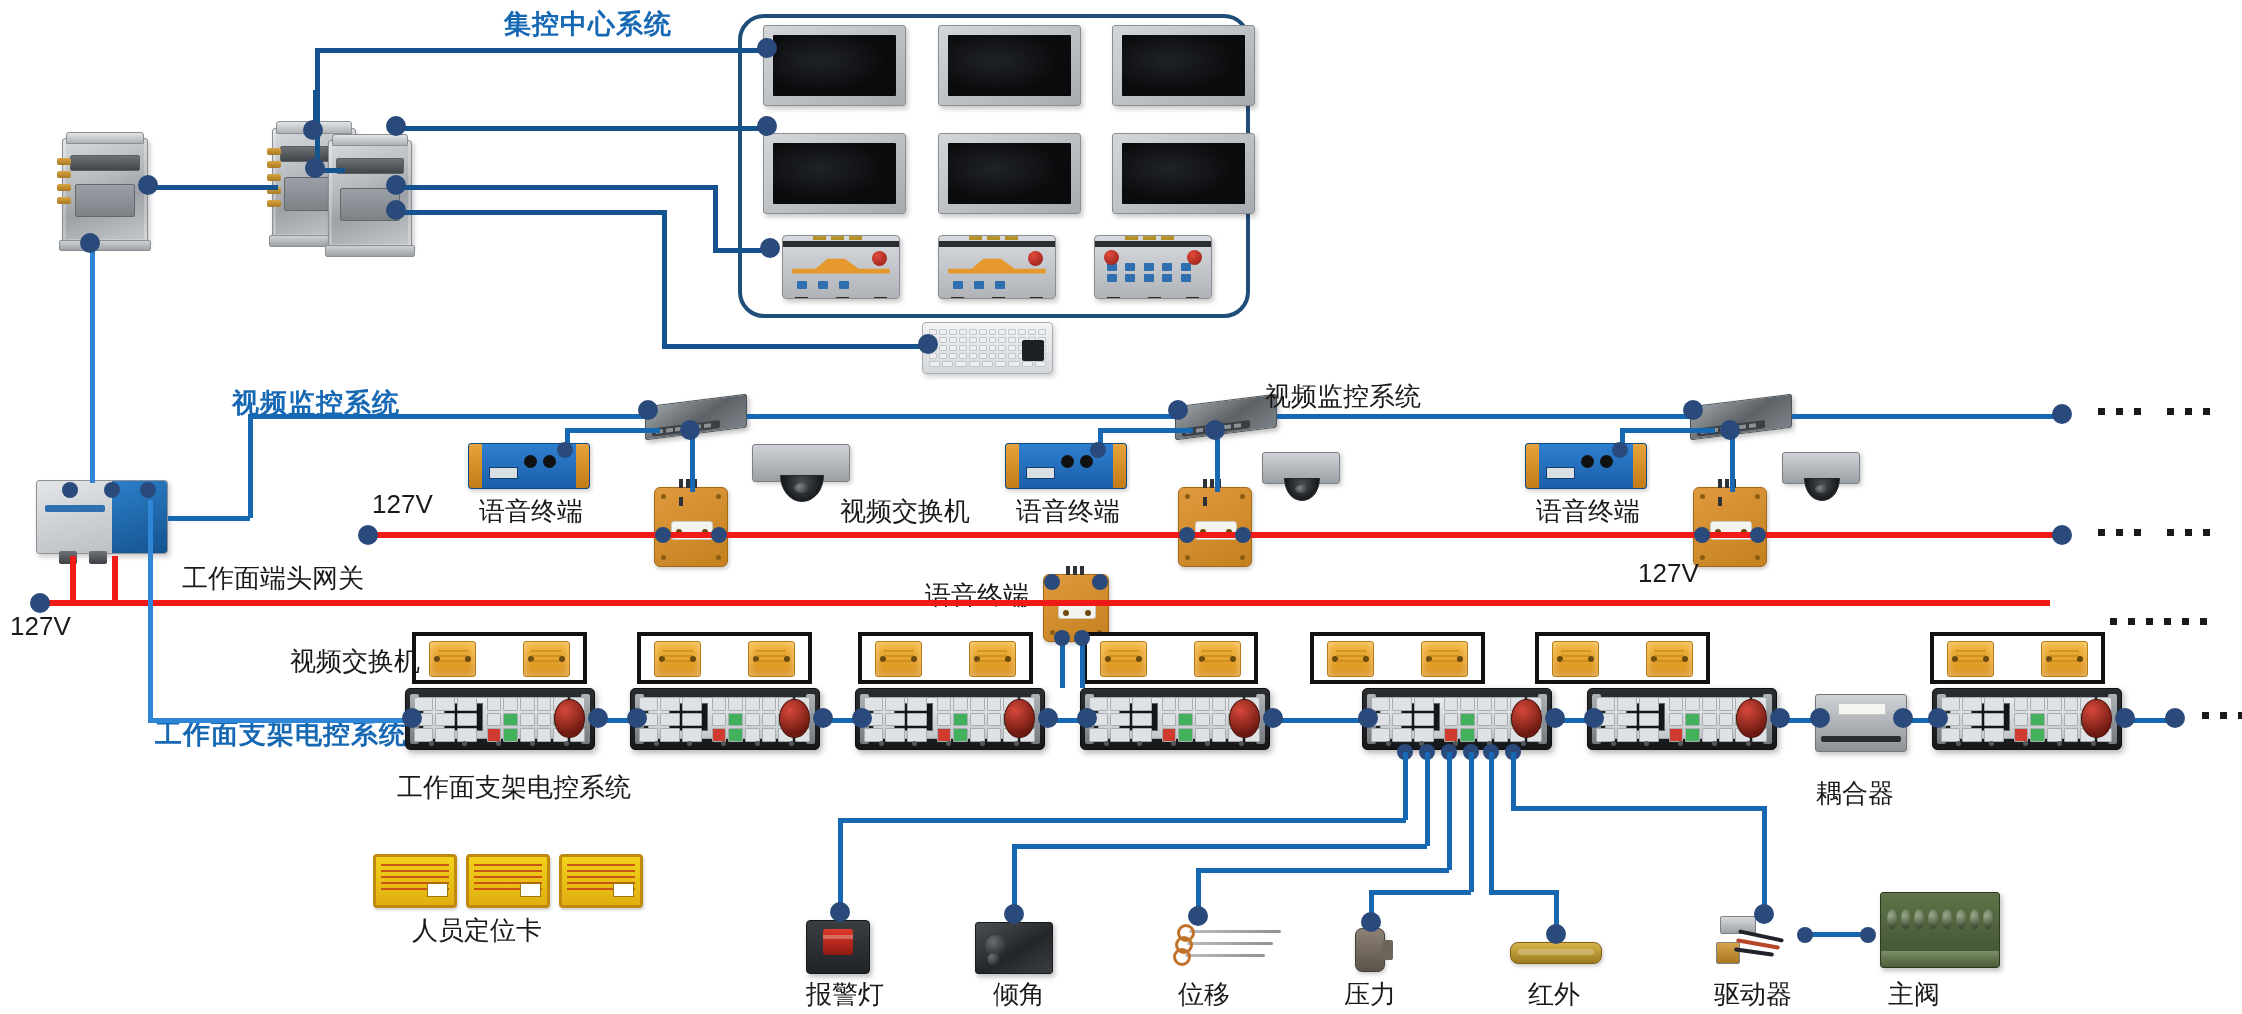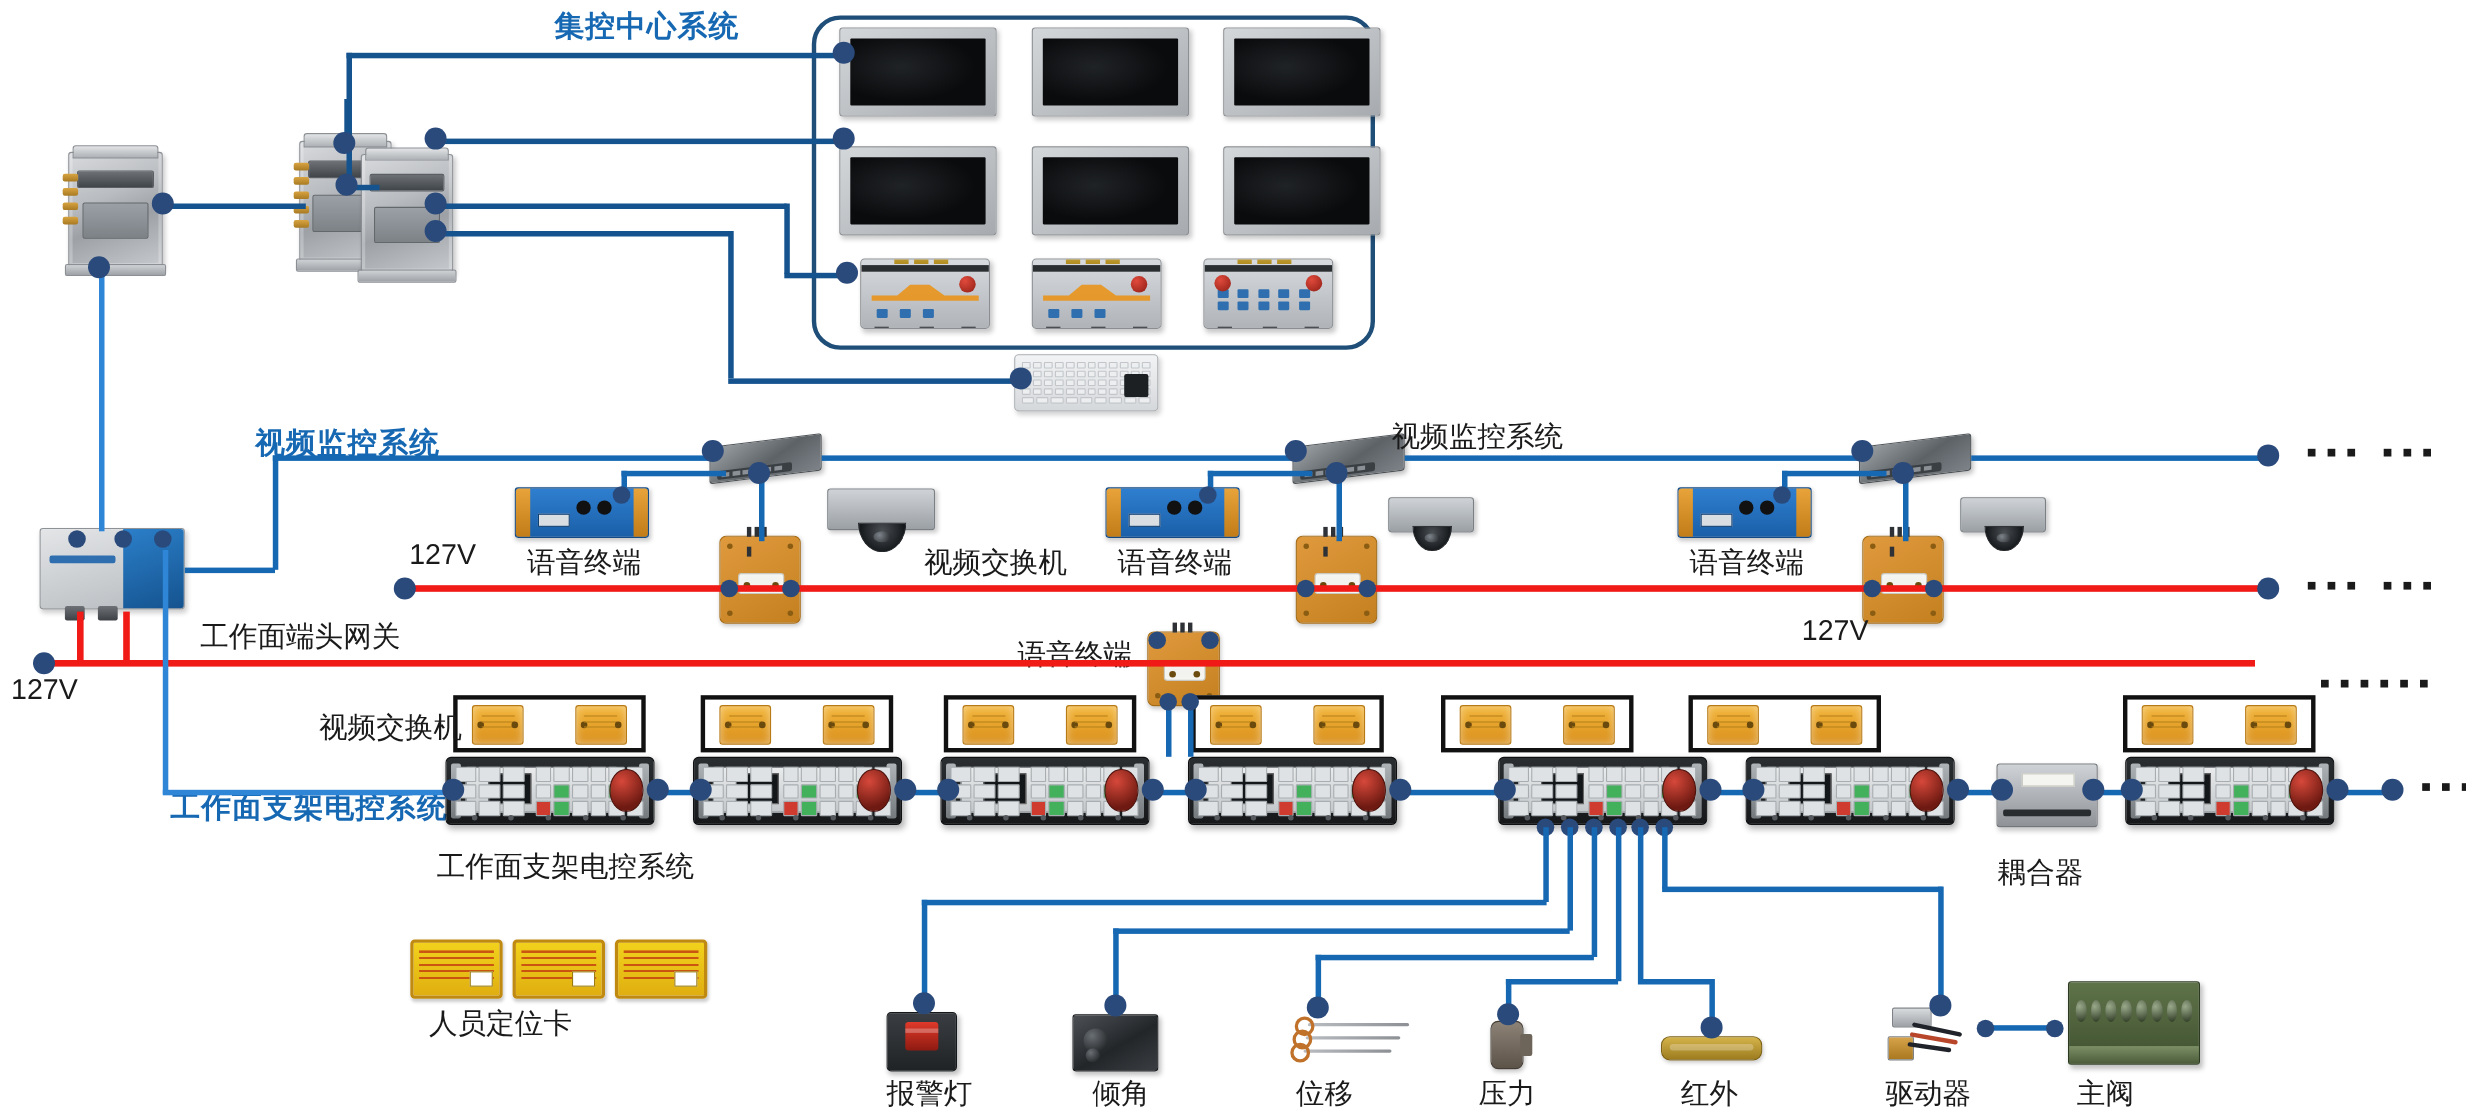--- a/index.html
+++ b/index.html
@@ -868,21 +868,21 @@
       <u></u>
     </div>
   <div class="pcard" style="left:466px;top:854px;width:78px;height:48px;">
       <i></i>
       <u></u>
     </div>
   <div class="pcard" style="left:559px;top:854px;width:78px;height:48px;">
       <i></i>
       <u></u>
     </div>
-  <div class="lbl" style="left:390px;top:913px;">人员定位卡</div>
+  <div class="lbl" style="left:412px;top:913px;">人员定位卡</div>
 
   <div class="dev alm" style="left:806px;top:920px;width:64px;height:54px;">
       <div class="red">
         <i></i>
       </div>
     </div>
   <div class="lbl" style="left:806px;top:977px;">报警灯</div>
 
   <div class="dev tilt" style="left:975px;top:922px;width:78px;height:52px;">
     <div class="h1" style="left:12%;top:24%;width:22px;height:22px;"></div>

